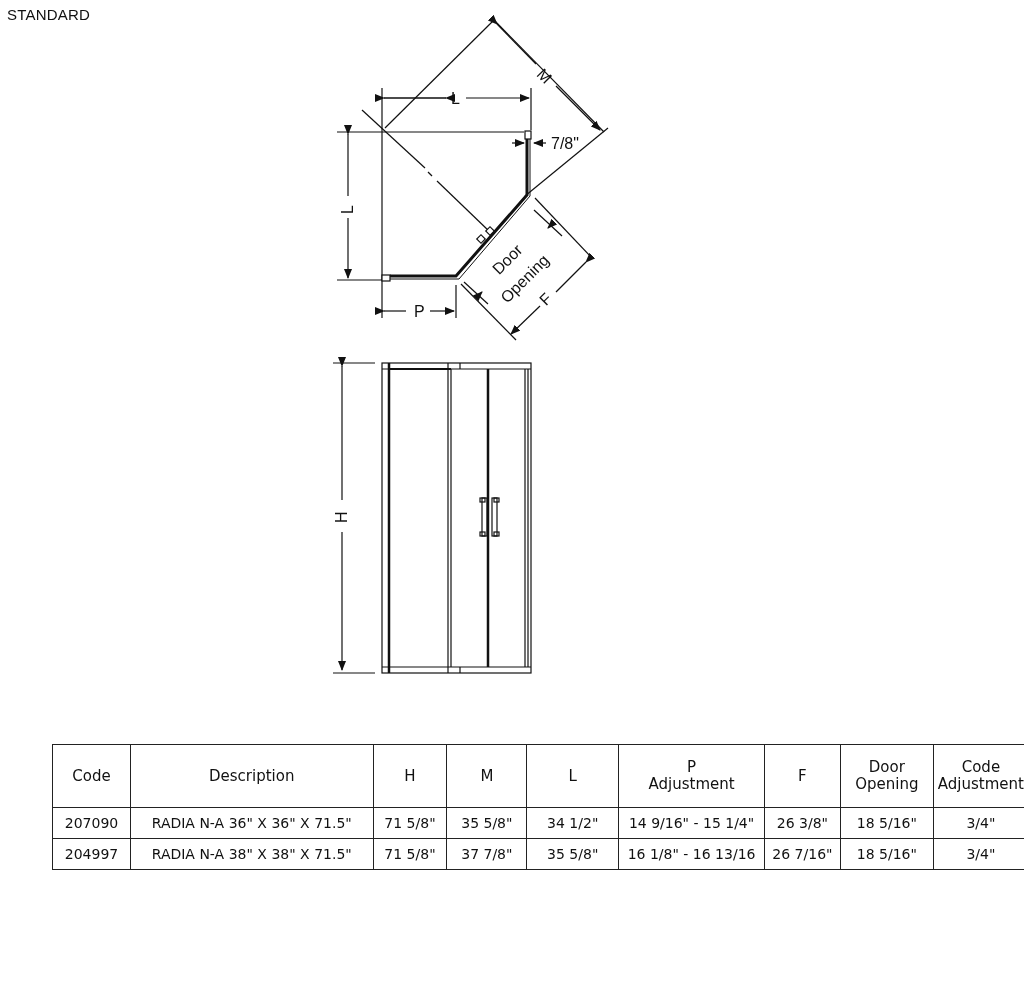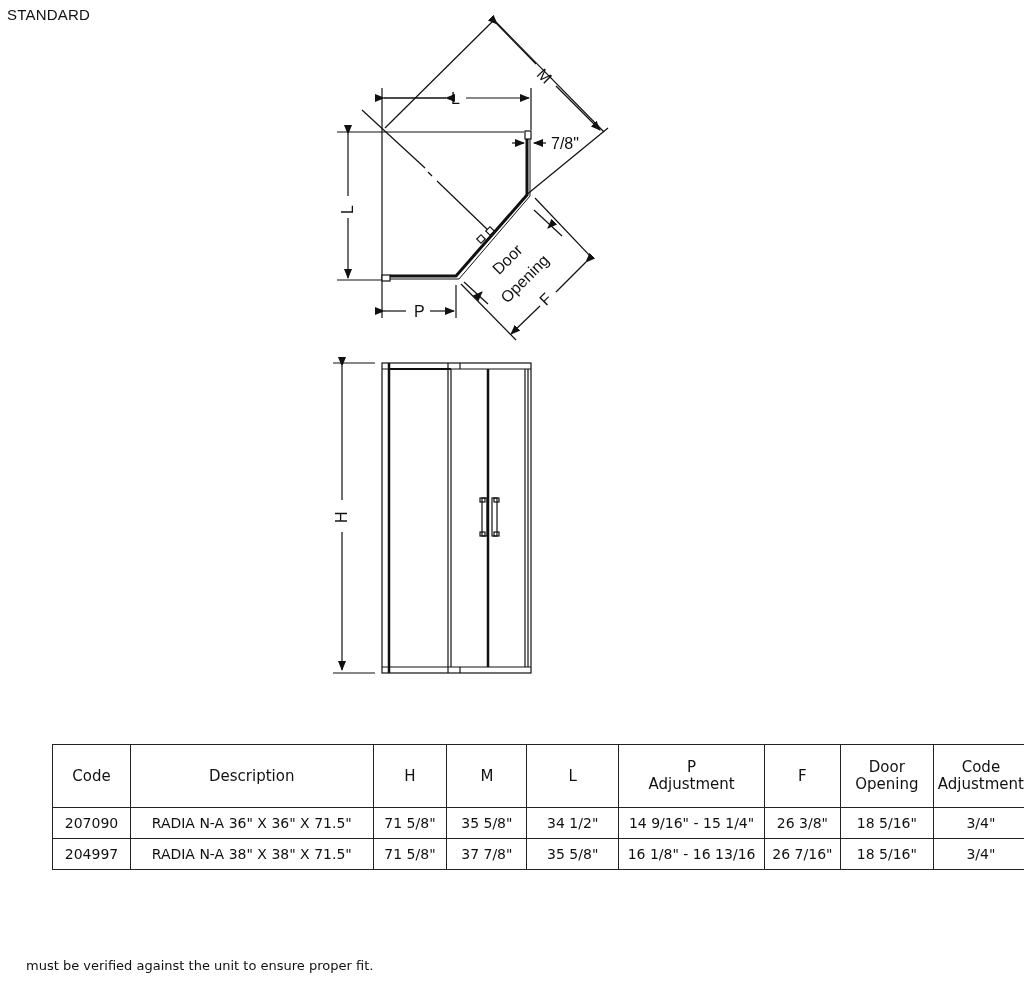--- a/index.html
+++ b/index.html
@@ -155,14 +155,13 @@
       <td>35 5/8"</td>
       <td>16 1/8" - 16 13/16</td>
       <td>26 7/16"</td>
       <td>18 5/16"</td>
       <td>3/4"</td>
     </tr>
   </tbody>
 </table>
 
 <div class="note">
-  <div>must be verified against the unit to ensure proper fit.</div>
 </div>
 
 </body></html>

